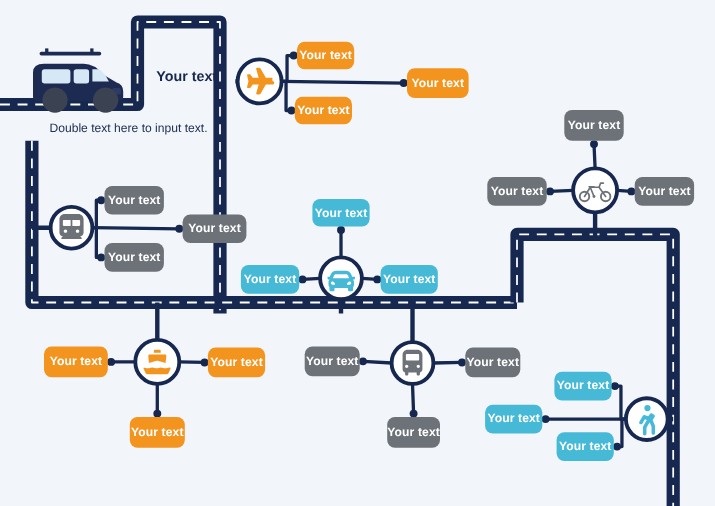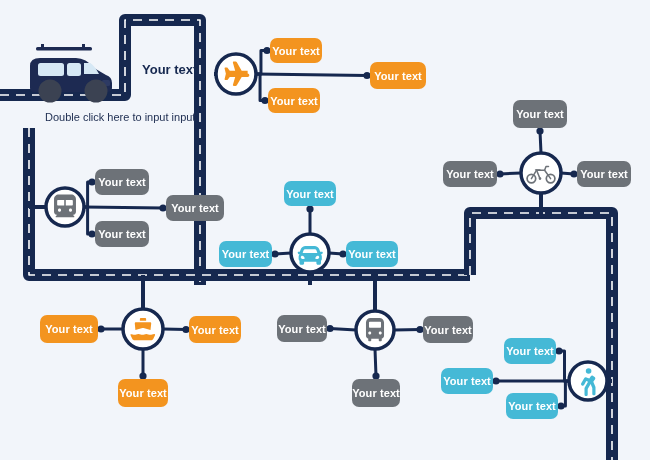--- a/index.html
+++ b/index.html
@@ -251,13 +251,13 @@
     </div>
     <div class="chip cyan" style="left: 441px; top: 368px; width: 52px; height: 26px;">
       <span>Your text</span>
     </div>
     <div class="chip cyan" style="left: 506px; top: 393px; width: 52px; height: 26px;">
       <span>Your text</span>
     </div>
   </div>
 
 <div class="freetext" id="title-text" style="left:142px;top:62px;">Your text</div>
-<div class="freetext" id="hint-text" style="left:45px;top:111px;">Double click here to input input.</div>
+<div class="freetext" id="hint-text" style="left:45px;top:111px;">Double text here to input text.</div>
 
 </body></html>

